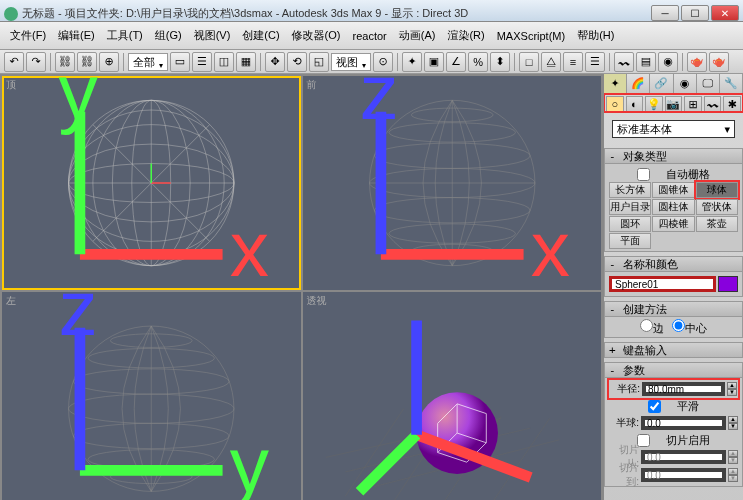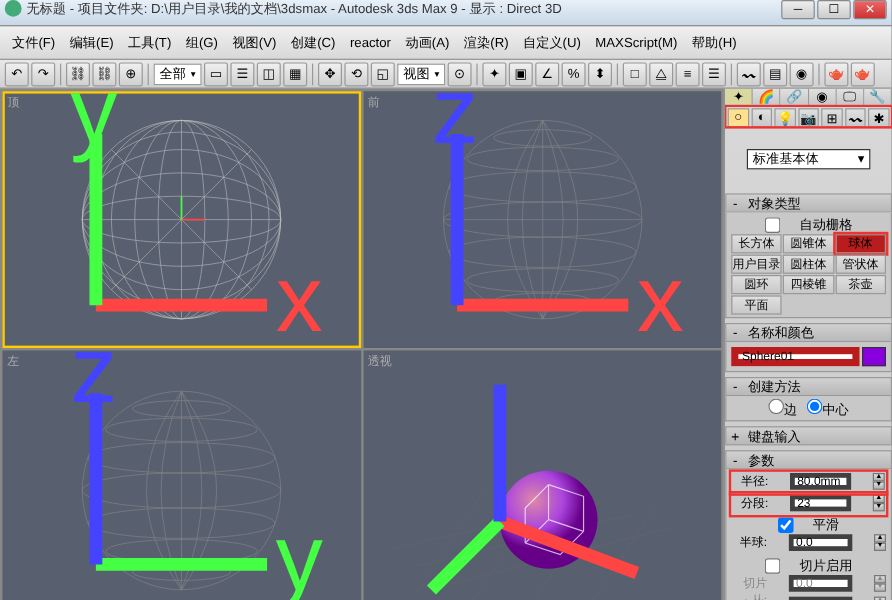--- a/index.html
+++ b/index.html
@@ -1,57 +1,57 @@
 <!DOCTYPE html>
 <html><head>
 <meta charset="utf-8">
 <style>
 *{margin:0;padding:0;box-sizing:border-box;font-family:"Microsoft YaHei",Arial,sans-serif;font-size:11px;user-select:none}
 body{background:#aaa;width:743px;height:500px;overflow:hidden;position:relative}
-.titlebar{height:22px;background:linear-gradient(#e8f0f8,#c8d8e8);display:flex;align-items:flex-start;padding:0 4px;border-bottom:1px solid #888}
+.titlebar{height:22px;background:linear-gradient(#e8f0f8,#c8d8e8);display:flex;align-items:flex-end;padding:0 4px;border-bottom:1px solid #888}
 .titlebar .app-icon{width:14px;height:14px;background:#4a7;border-radius:50%;margin-right:4px}
 .titlebar .title{flex:1;color:#333;font-size:11px}
 .win-btns{display:flex;gap:2px}
 .win-btn{width:28px;height:16px;background:linear-gradient(#eee,#ccc);border:1px solid #888;border-radius:2px;display:flex;align-items:center;justify-content:center;font-size:10px}
 .win-btn.close{background:linear-gradient(#e66,#c33);color:#fff}
 .menubar{height:28px;background:linear-gradient(#f0f0f0,#d8d8d8);display:flex;align-items:center;padding:0 4px;border-bottom:1px solid #999}
 .menubar span{padding:2px 6px;cursor:pointer}
 .toolbar{height:24px;background:linear-gradient(#e8e8e8,#d0d0d0);display:flex;align-items:center;padding:0 4px;border-bottom:1px solid #999;gap:2px}
 .tb-btn{width:20px;height:20px;background:linear-gradient(#f0f0f0,#d0d0d0);border:1px solid #999;border-radius:2px;display:flex;align-items:center;justify-content:center}
 .tb-sep{width:1px;height:18px;background:#999;margin:0 2px}
-.tb-sel{height:18px;background:#fff;border:1px solid #999;padding:0 4px;display:flex;align-items:center;gap:4px}
+.tb-sel{height:18px;background:#fff;border:1px solid #999;padding:0 4px;display:flex;align-items:flex-end;gap:4px}
 .tb-sel::after{content:"▾";font-size:8px}
 .main{display:flex;height:434px}
 .viewports{flex:1;display:grid;grid-template-columns:1fr 1fr;grid-template-rows:1fr 1fr;gap:2px;padding:2px;background:#888}
 .vp{background:#586070;position:relative;overflow:hidden}
 .vp.active{outline:2px solid #fc0;outline-offset:-2px}
 .vp-label{position:absolute;top:2px;left:4px;color:#aaa;font-size:10px;z-index:2}
 .vp svg{position:absolute;top:0;left:0;width:100%;height:100%}
 .axis-gizmo{position:absolute;bottom:6px;left:6px;width:30px;height:30px}
 .cmdpanel{width:140px;background:linear-gradient(#d8d8d8,#c8c8c8);border-left:1px solid #888;display:flex;flex-direction:column;overflow-y:auto}
 .cmd-tabs{height:20px;display:flex;border-bottom:1px solid #999}
 .cmd-tab{flex:1;background:linear-gradient(#e0e0e0,#c8c8c8);border-right:1px solid #999;display:flex;align-items:center;justify-content:center;position:relative}
 .cmd-tab.active{background:#d8d8a0}
 .cmd-subtabs{height:18px;display:flex;padding:2px;gap:2px;outline:2px solid #e33;outline-offset:-1px}
 .cmd-sub{width:18px;height:16px;background:linear-gradient(#e0e0e0,#c8c8c8);border:1px solid #999;display:flex;align-items:center;justify-content:center}
 .cmd-sub.active{background:#ffe090}
-.cmd-dropdown{margin:18px;height:18px;background:#fff;border:1px solid #333;display:flex;align-items:center;padding:0 4px;justify-content:space-between}
+.cmd-dropdown{margin:8px;height:18px;background:#fff;border:1px solid #333;display:flex;align-items:center;padding:0 4px;justify-content:space-between}
 .rollout{margin:2px 0}
 .rollout-hdr{height:16px;background:linear-gradient(#d0d0d0,#b8b8b8);border:1px solid #999;display:flex;align-items:center;padding:0 4px;gap:4px}
 .rollout-hdr .pm{width:10px;font-family:monospace}
 .rollout-body{padding:2px 4px;border:1px solid #999;border-top:none;background:#c8c8c8}
 .btn-grid{display:grid;grid-template-columns:1fr 1fr 1fr;gap:1px}
 .obj-btn{height:16px;background:linear-gradient(#e0e0e0,#c8c8c8);border:1px solid #999;display:flex;align-items:center;justify-content:center;font-size:10px}
-.obj-btn.active{background:#b91c1c;outline:2px solid #e33}
+.obj-btn.active{background:#737373;outline:2px solid #e33}
 .chk-row{display:flex;align-items:center;gap:16px;height:16px;justify-content:center}
 .name-row{display:flex;gap:2px;margin:2px 0}
-.name-field{flex:1;height:16px;background:#fff;border:6px solid #b91c1c;padding:0 3px;display:flex;align-items:center;font-size:10px}
+.name-field{flex:1;height:16px;background:#fff;border:3px solid #b91c1c;padding:0 3px;display:flex;align-items:center;font-size:10px}
 .color-sw{width:20px;height:16px;background:#80d;border:1px solid #333}
 .radio-row{display:flex;gap:8px;justify-content:center;height:16px;align-items:center}
-.spinner-row{display:flex;align-items:flex-start;gap:18px;height:18px}
+.spinner-row{display:flex;align-items:center;gap:2px;height:18px}
 .spinner-row.hl{outline:2px solid #e33;padding:1px}
 .spinner-lbl{width:30px;text-align:right;font-size:10px}
 .spinner{flex:1;height:14px;background:#fff;border:4px solid #404040;padding:0 2px;display:flex;align-items:center;font-size:10px}
 .spin-btns{display:flex;flex-direction:column;width:10px}
 .spin-btn{height:7px;background:linear-gradient(#e0e0e0,#b0b0b0);border:1px solid #777;font-size:6px;line-height:5px;text-align:center}
 .dim-row{color:#888}
 </style>
 </head>
 <body>
 
@@ -65,24 +65,24 @@
   </div>
 </div>
 
 <div class="menubar">
   <span>文件(F)</span>
   <span>编辑(E)</span>
   <span>工具(T)</span>
   <span>组(G)</span>
   <span>视图(V)</span>
   <span>创建(C)</span>
+  <span>修改器(O)</span>
   <span>reactor</span>
   <span>动画(A)</span>
   <span>渲染(R)</span>
-  <span>自定义(U)</span>
   <span>MAXScript(M)</span>
   <span>帮助(H)</span>
 </div>
 
 <div class="toolbar">
   <div class="tb-btn">↶</div>
   <div class="tb-btn">↷</div>
   <div class="tb-sep"></div>
   <div class="tb-btn">⛓</div>
   <div class="tb-btn">⛓</div>
@@ -333,28 +333,20 @@
         </div>
       <div class="rollout-body">
         <div class="spinner-row hl">
           <span class="spinner-lbl">半径:</span>
           <div class="spinner">80.0mm</div>
           <div class="spin-btns">
               <div class="spin-btn">▲</div>
               <div class="spin-btn">▼</div>
             </div>
         </div>
-        <div class="spinner-row hl">
-          <span class="spinner-lbl">分段:</span>
-          <div class="spinner">23</div>
-          <div class="spin-btns">
-              <div class="spin-btn">▲</div>
-              <div class="spin-btn">▼</div>
-            </div>
-        </div>
         <div class="chk-row">
             <input type="checkbox" checked="" style="">
             <span>平滑</span>
           </div>
         <div class="spinner-row">
           <span class="spinner-lbl">半球:</span>
           <div class="spinner">0.0</div>
           <div class="spin-btns">
               <div class="spin-btn">▲</div>
               <div class="spin-btn">▼</div>

